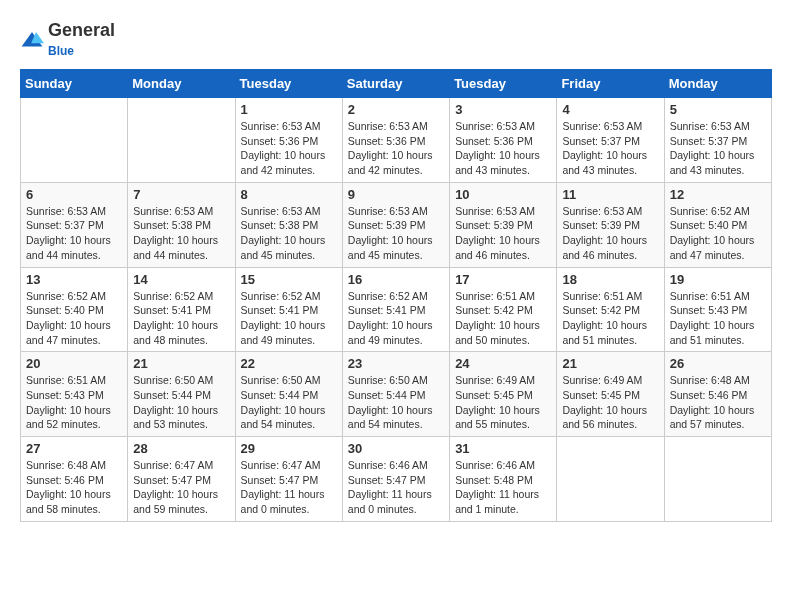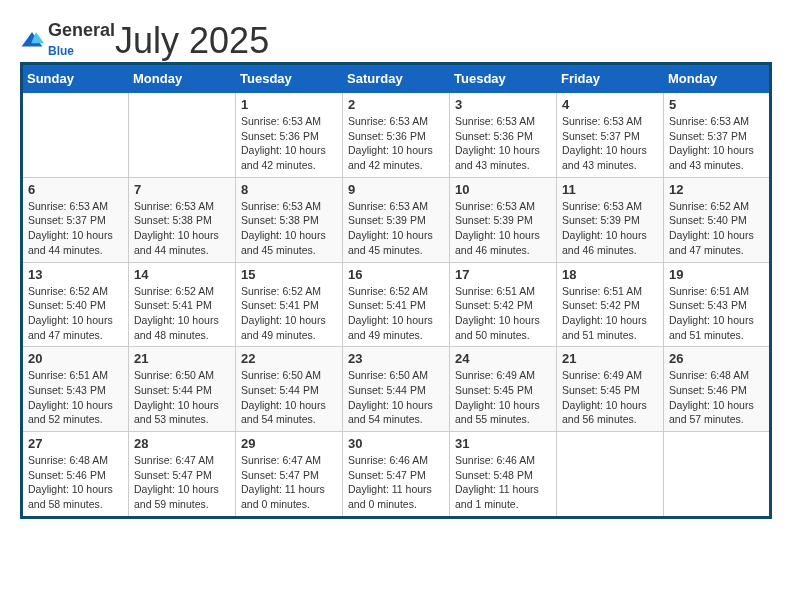--- a/index.html
+++ b/index.html
@@ -5,21 +5,23 @@
     * { box-sizing: border-box; margin: 0; padding: 0; }
     body {
       font-family: Arial, sans-serif;
       background: #fff;
       width: 792px;
       min-height: 612px;
       padding: 20px;
     }
     .header-area {
       display: flex;
+      justify-content: space-between;
       align-items: flex-start;
+      margin-bottom: 10px;
     }
     .logo {
       display: flex;
       align-items: center;
       gap: 4px;
     }
     .logo-text-general {
       font-size: 18px;
       font-weight: bold;
       color: #333;
@@ -41,21 +43,21 @@
       color: #333;
       font-weight: normal;
     }
     .location-title {
       font-size: 16px;
       color: #555;
     }
     .calendar {
       width: 100%;
       border-collapse: collapse;
-      border: 3px solid #0c4a6e;
+      border: 1px solid #0c4a6e;
     }
     .calendar th {
       background-color: #1565c0;
       color: #fff;
       padding: 6px 4px;
       text-align: left;
       font-size: 13px;
       border: 1px solid #1565c0;
     }
     .calendar td {
@@ -93,21 +95,20 @@
     <svg class="logo-icon" viewBox="0 0 30 24" xmlns="http://www.w3.org/2000/svg">
       <polygon points="15,2 28,20 2,20" fill="#1565c0"></polygon>
       <polygon points="20,2 30,16 14,16" fill="#4fc3f7"></polygon>
     </svg>
     <div>
       <span class="logo-text-general">General</span><br>
       <span class="logo-text-blue">Blue</span>
     </div>
   </div>
   <div class="title-area">
-    <div class="month-title">July 2025</div>
   </div>
 </div>
 
 <table class="calendar">
   <thead>
     <tr>
     <th>Sunday</th>
         <th>Monday</th>
         <th>Tuesday</th>
         <th>Saturday</th>

